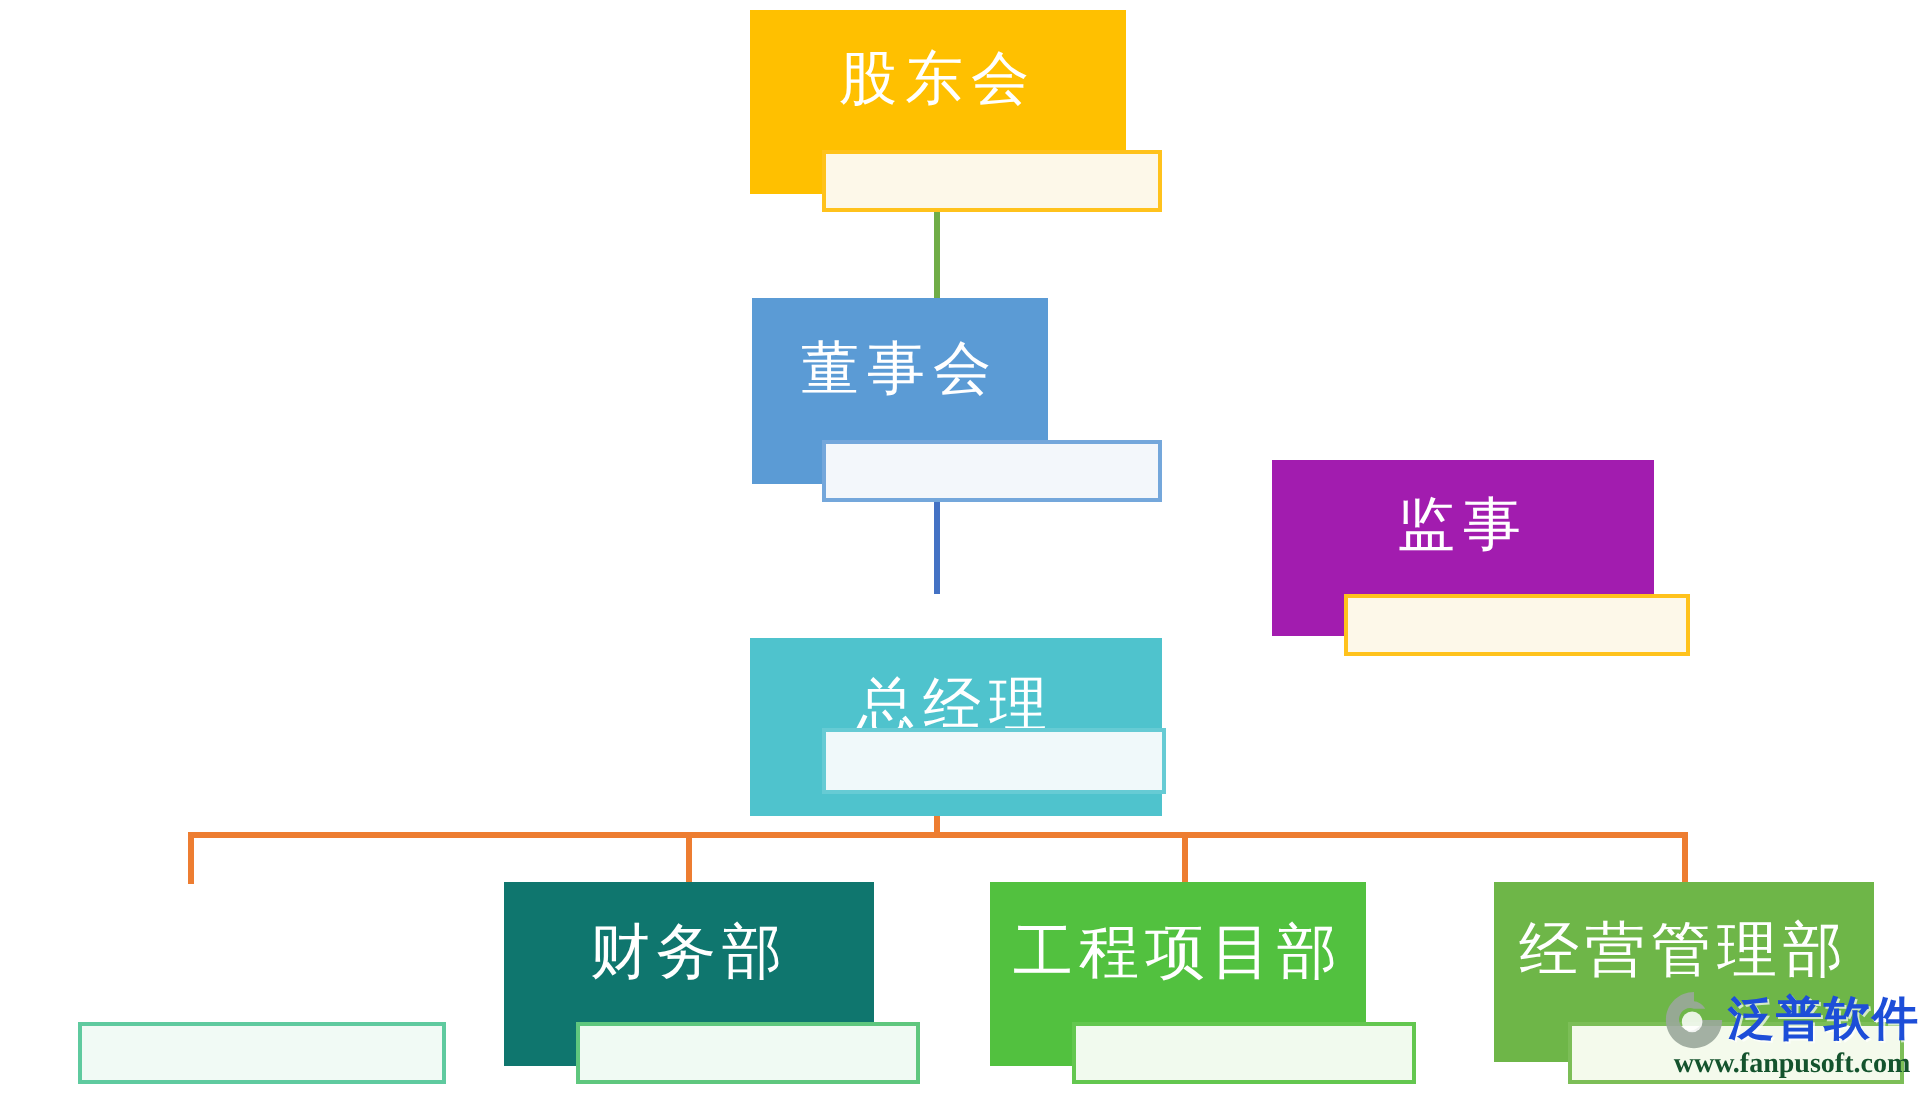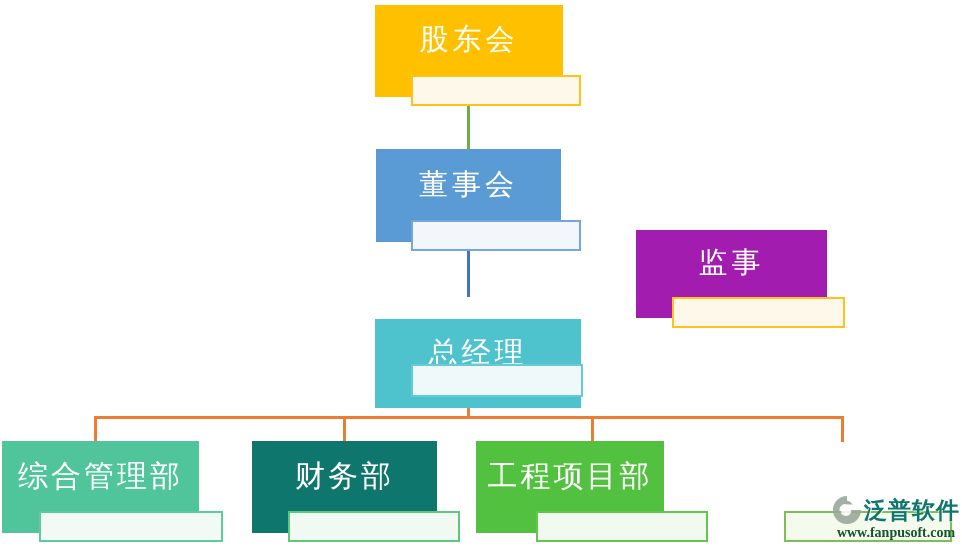--- a/index.html
+++ b/index.html
@@ -51,59 +51,59 @@
   <div class="line" style="left: 94px; top: 416px; width: 3px; height: 26px; background-color: rgb(237, 125, 49);"></div>
   <div class="line" style="left: 343px; top: 416px; width: 3px; height: 26px; background-color: rgb(237, 125, 49);"></div>
   <div class="line" style="left: 591px; top: 416px; width: 3px; height: 26px; background-color: rgb(237, 125, 49);"></div>
   <div class="line" style="left: 841px; top: 416px; width: 3px; height: 26px; background-color: rgb(237, 125, 49);"></div>
 
   <div class="main" style="left: 375px; top: 5px; width: 188px; height: 92px; background-color: rgb(255, 192, 0);">
     <span class="lbl">股东会</span>
   </div>
   <div class="sub" style="left: 411px; top: 75px; width: 170px; height: 31px; background-color: rgb(253, 248, 233); border-color: rgb(255, 194, 28);"></div>
 
-  <div class="main" style="left: 376px; top: 149px; width: 185px; height: 93px; background-color: rgb(91, 155, 213);">
+  <div class="main" style="left: 376px; top: 149px; width: 148px; height: 93px; background-color: rgb(91, 155, 213);">
     <span class="lbl">董事会</span>
   </div>
   <div class="sub" style="left: 411px; top: 220px; width: 170px; height: 31px; background-color: rgb(243, 247, 251); border-color: rgb(116, 167, 219);"></div>
 
   <div class="main" style="left: 636px; top: 230px; width: 191px; height: 88px; background-color: #a21caf;">
     <span class="lbl">监事</span>
   </div>
   <div class="sub" style="left: 672px; top: 297px; width: 173px; height: 31px; background-color: rgb(253, 248, 233); border-color: rgb(255, 194, 28);"></div>
 
   <div class="main" style="left: 375px; top: 295px; width: 206px; height: 89px; background-color: rgb(79, 195, 205); margin-top: 24px;">
     <span class="lbl">总经理</span>
   </div>
   <div class="sub" style="left: 411px; top: 364px; width: 172px; height: 33px; background-color: rgb(240, 249, 250); border-color: rgb(102, 203, 212);"></div>
 
-  <div class="main dept" style="left: 2px; top: 441px; width: 197px; height: 92px; background-color: rgb(80, 197, 155);">
-    <span class="lbl">综合管理部</span>
-  </div>
   <div class="sub" style="left: 39px; top: 511px; width: 184px; height: 31px; background-color: rgb(241, 250, 245); border-color: rgb(95, 202, 159);"></div>
 
   <div class="main dept" style="left: 252px; top: 441px; width: 185px; height: 92px; background-color: #0f766e;">
     <span class="lbl">财务部</span>
   </div>
   <div class="sub" style="left: 288px; top: 511px; width: 172px; height: 31px; background-color: rgb(240, 250, 243); border-color: rgb(95, 199, 126);"></div>
 
-  <div class="main dept" style="left: 476px; top: 441px; width: 188px; height: 92px; background-color: rgb(82, 193, 63);">
+  <div class="main dept" style="left: 495px; top: 441px; width: 188px; height: 92px; background-color: rgb(82, 193, 63);">
     <span class="lbl">工程项目部</span>
   </div>
   <div class="sub" style="left: 536px; top: 511px; width: 172px; height: 31px; background-color: rgb(241, 250, 238); border-color: rgb(99, 199, 79);"></div>
 
+  <div class="main dept" style="left: 747px; top: 441px; width: 190px; height: 90px; background-color: rgb(110, 182, 72);">
+    <span class="lbl">经营管理部</span>
+  </div>
   <div class="sub" style="left: 784px; top: 511px; width: 168px; height: 31px; background-color: rgb(244, 250, 236); border-color: rgb(124, 190, 87);"></div>
 
   <div class="watermark">
     <div class="wm-row">
       <span class="wm-logo">
         <svg viewBox="0 0 32 32" width="30" height="30">
           <path d="M16 1 C7.7 1 1 7.7 1 16 C1 24.3 7.7 31 16 31 C24.3 31 31 24.3 31 16 L20 16
                    A6 6 0 1 1 16 10 L22 10 C20.4 7.5 18 6 16 6 Z" fill="#9AA79B" opacity="0.9"></path>
           <circle cx="15" cy="17" r="5.5" fill="#ffffff" opacity="0.85"></circle>
         </svg>
       </span>
-      <span class="wm-brand" style="color: #0f766e;">泛普软件</span>
+      <span class="wm-brand" style="color: #1d4ed8;">泛普软件</span>
     </div>
     <div class="wm-site" style="color: #14532d;">www.fanpusoft.com</div>
   </div>
 
 </div>
 
 </body></html>

